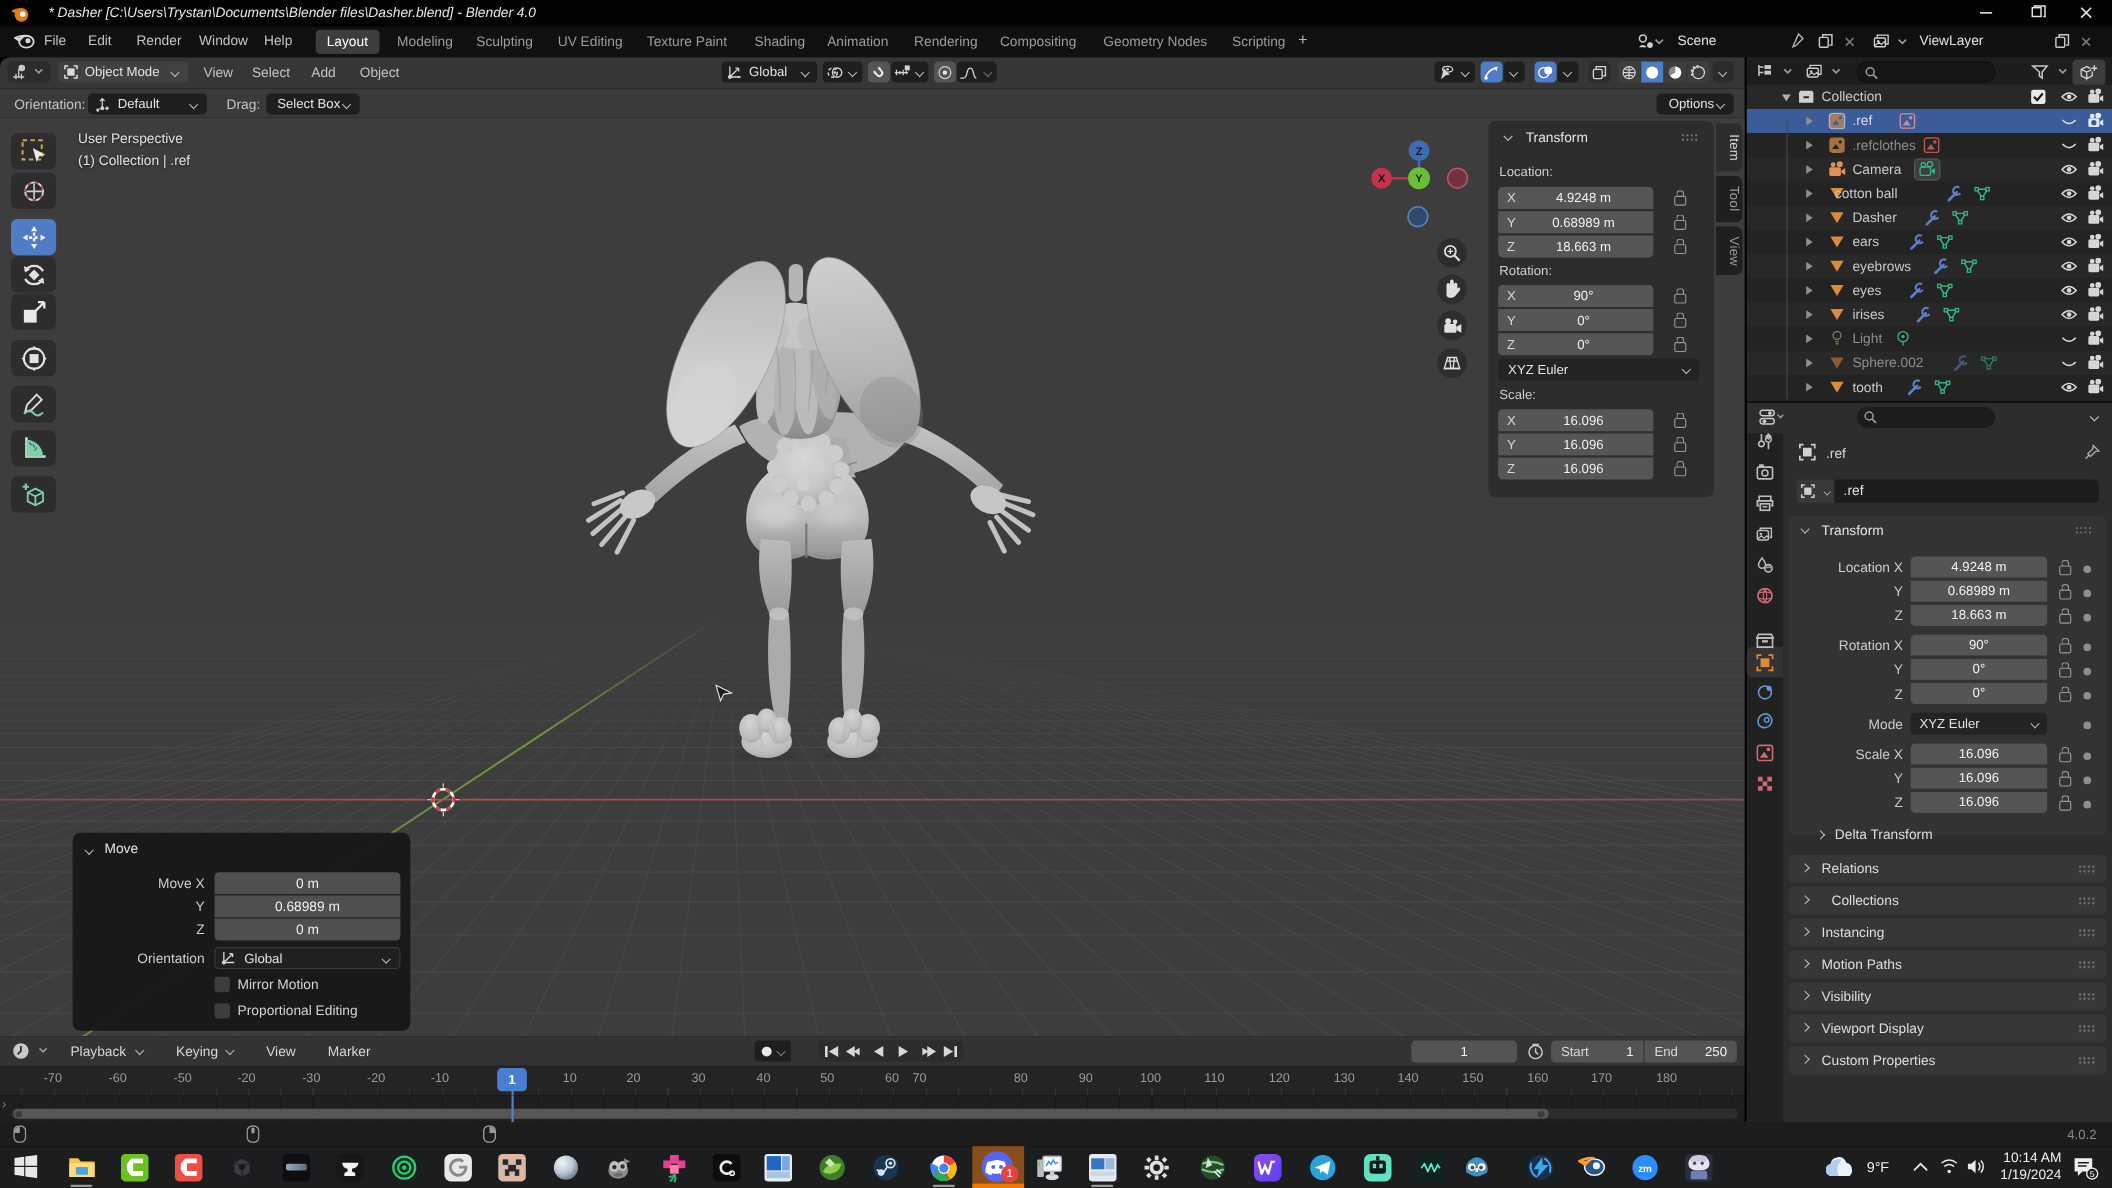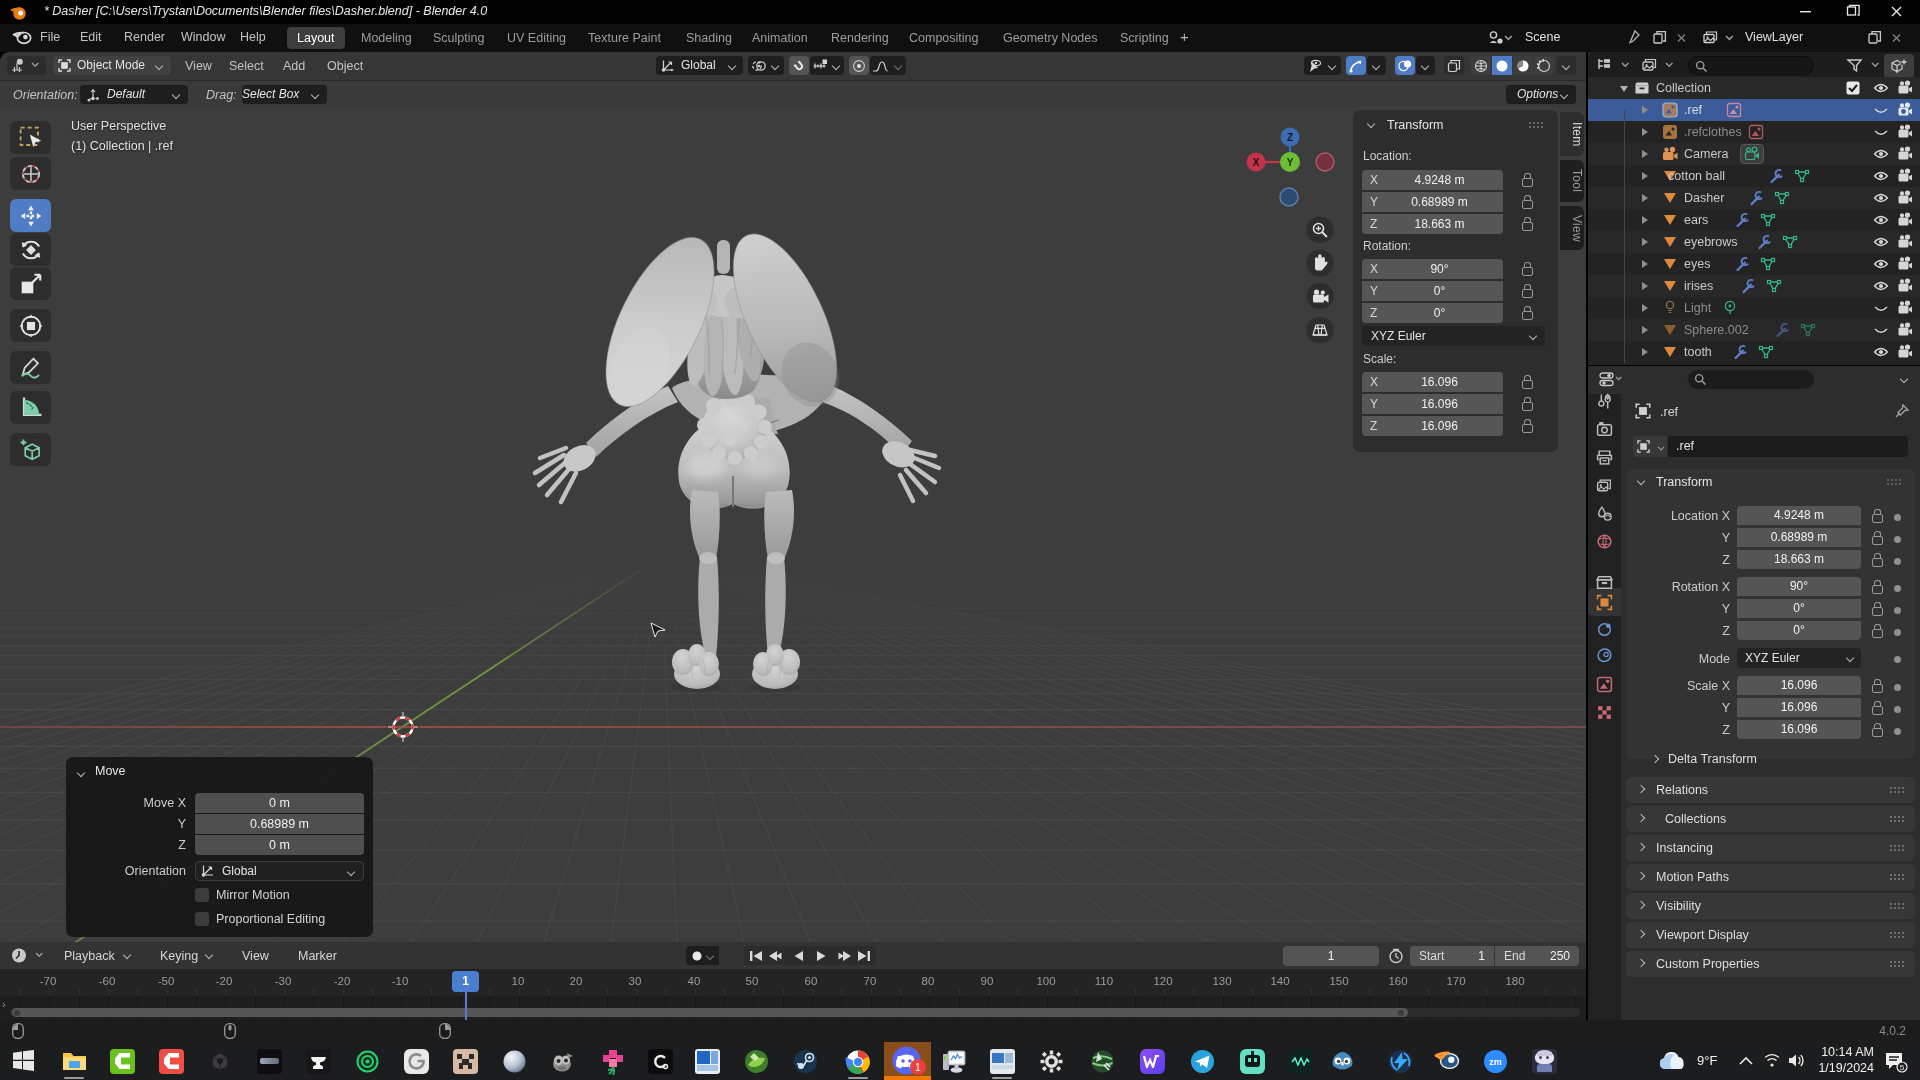--- a/index.html
+++ b/index.html
@@ -12,21 +12,21 @@
 
 #titlebar{left:0;top:0;width:1920px;height:24px;background:#030303;font-style:italic;}
 #titlebar .t{position:absolute;left:44px;top:4px;color:#e8e8e8;font-size:12.5px;}
 
 #menubar{left:0;top:24px;width:1920px;height:28px;background:#101010;}
 .menuitem{position:absolute;top:6px;color:#c3c3c3;font-size:12.5px;}
 .wstab{position:absolute;top:3px;height:22px;line-height:22px;padding:0 10px;color:#9d9d9d;font-size:12.5px;border-radius:4px 4px 0 0;}
 .wstab.active{background:#3d3d3d;color:#ffffff;border-radius:4px;}
 
 #vphead{left:0;top:52px;width:1586px;height:28px;background:#363636;border-radius:9px 0 0 0;}
-#vptool{left:0;top:80px;width:1586px;height:27px;background:#3a3a3a;border-top:1px solid #2a2a2a;font-style:italic;}
+#vptool{left:0;top:80px;width:1586px;height:27px;background:#3a3a3a;border-top:1px solid #2a2a2a;}
 .hbtn{position:absolute;height:19px;border-radius:4px;background:#1e1e1e;color:#e3e3e3;font-size:12px;line-height:19px;}
 .hlabel{position:absolute;color:#c3c3c3;font-size:12.5px;}
 
 #viewport{left:0;top:107px;width:1586px;height:835px;background:#3d3d3d;overflow:hidden;}
 .tbtn{position:absolute;left:10px;width:41px;height:33px;background:#2d2d2d;border-radius:6px;display:flex;align-items:center;justify-content:center;}
 .tbtn.active{background:#4f7cc4;}
 .tbtn svg{transform:scale(1.16);}
 .nfield{position:absolute;width:141px;height:20px;background:#565656;color:#f0f0f0;font-size:12px;line-height:20px;}
 .nfield .nk{position:absolute;left:8px;color:#d8d8d8;}
 .nfield .nv{position:absolute;left:28px;right:14px;text-align:center;}
@@ -272,21 +272,21 @@
       <svg style="position:absolute;left:6px;top:3px" width="14" height="14" viewBox="0 0 14 14">
         <path d="M7 12 L7 3 M7 3 l-2 2.5 M7 3 l2 2.5" stroke="#d5d5d5" stroke-width="1.1" fill="none" transform="translate(0,-1.5)"></path>
         <circle cx="7" cy="10.5" r="1.8" fill="#d5d5d5"></circle>
         <path d="M9.5 10.5 h3.2 M12.7 10.5 l-2 -1.4 M12.7 10.5 l-2 1.4 M4.7 10.5 L2 13 M2 13 l0.4 -2.2 M2 13 l2.2 -0.4" stroke="#d5d5d5" stroke-width="1.1" fill="none"></path>
       </svg>
       <span style="margin-left:27px">Default</span>
       <span class="chev" style="position:absolute;right:8px;top:7px"></span>
     </div>
     <div class="hlabel" style="left:206px;top:7px">Drag:</div>
     <div class="hbtn" style="left:242px;top:3.5px;width:85px">
-      <span style="">Select Box</span>
+      <span style="margin-left:10px">Select Box</span>
       <span class="chev" style="position:absolute;right:8px;top:7px"></span>
     </div>
     <div class="hbtn" style="left:1506px;top:4px;width:70px">
       <span style="margin-left:11px">Options</span>
       <span class="chev" style="position:absolute;right:8px;top:7px"></span>
     </div>
   </div>
   <div class="abs" id="viewport">
     <svg class="abs" style="left:0;top:0" width="1586" height="835" viewBox="0 107 1586 835">
       <defs>
@@ -719,21 +719,21 @@
       <div class="rnum" style="left:204px">-20</div>
     <div class="rnum" style="left:263px">-30</div>
       <div class="rnum" style="left:322px">-20</div>
     <div class="rnum" style="left:380px">-10</div>
     <div class="rnum" style="left:498px">10</div>
       <div class="rnum" style="left:556px">20</div>
     <div class="rnum" style="left:615px">30</div>
       <div class="rnum" style="left:674px">40</div>
     <div class="rnum" style="left:732px">50</div>
       <div class="rnum" style="left:791px">60</div>
-    <div class="rnum" style="left:850px">70</div>
+    <div class="rnum" style="left:816px">70</div>
       <div class="rnum" style="left:908px">80</div>
     <div class="rnum" style="left:967px">90</div>
       <div class="rnum" style="left:1026px">100</div>
     <div class="rnum" style="left:1084px">110</div>
       <div class="rnum" style="left:1143px">120</div>
     <div class="rnum" style="left:1202px">130</div>
       <div class="rnum" style="left:1260px">140</div>
     <div class="rnum" style="left:1319px">150</div>
       <div class="rnum" style="left:1378px">160</div>
     <div class="rnum" style="left:1436px">170</div>

